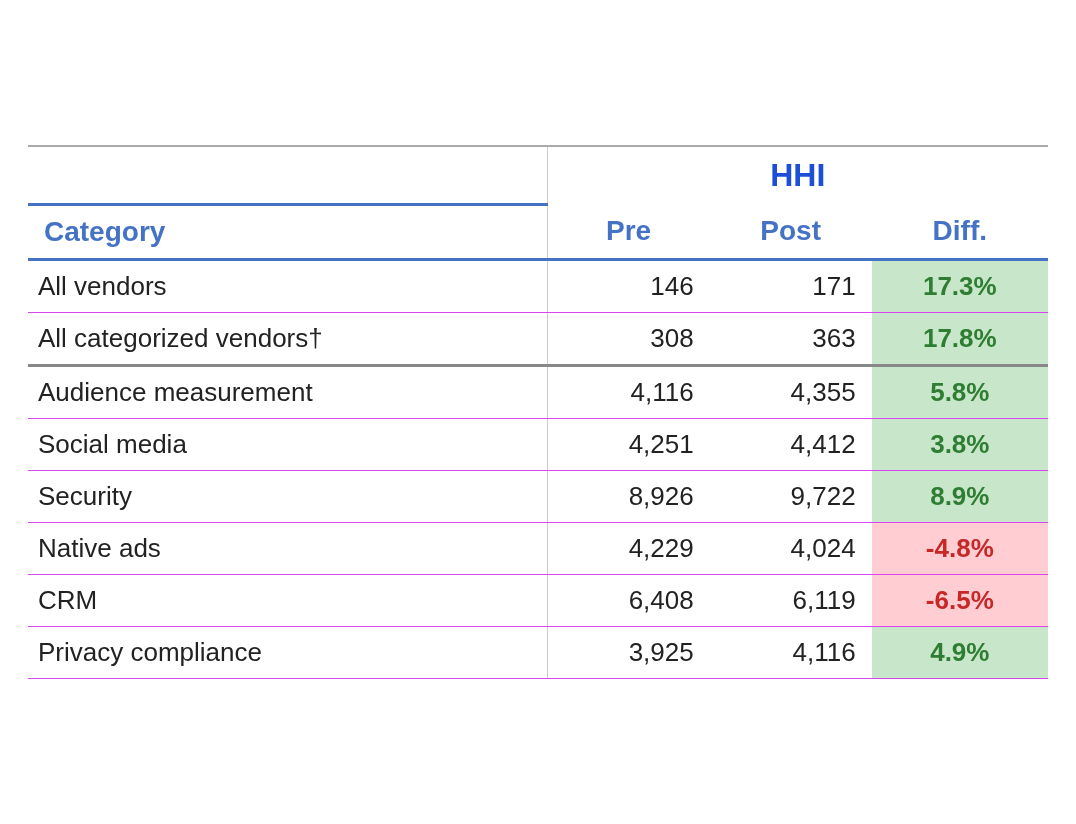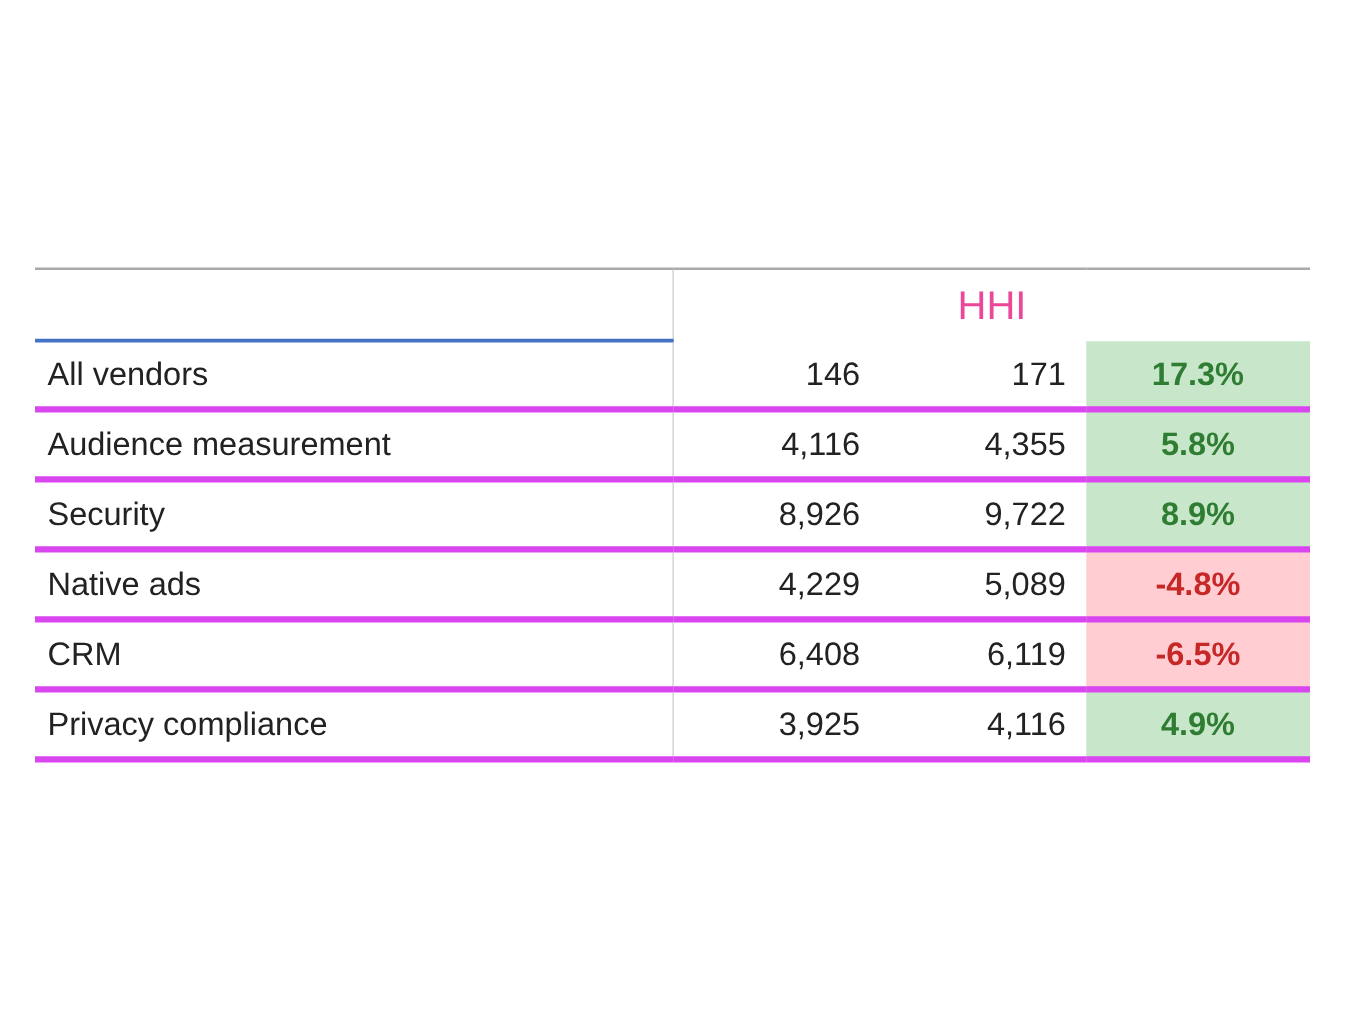--- a/index.html
+++ b/index.html
@@ -24,22 +24,22 @@
 
     table {
       width: 100%;
       border-collapse: collapse;
     }
 
     
     .hhi-header {
       text-align: center;
       font-size: 32px;
-      font-weight: normal;
-      color: #ec4899;
+      font-weight: bold;
+      color: #1d4ed8;
       padding: 10px 0;
       border-top: 2px solid #aaa;
       border-bottom: none;
     }
 
     .col-header {
       text-align: center;
       font-size: 28px;
       font-weight: bold;
       color: #4472C4;
@@ -52,21 +52,21 @@
       font-size: 28px;
       font-weight: bold;
       color: #4472C4;
       padding: 10px 16px;
       border-bottom: 3px solid #4472C4;
     }
 
     td {
       padding: 10px 16px;
       font-size: 26px;
-      border-bottom: 5px solid #d946ef;
+      border-bottom: 1px solid #d946ef;
     }
 
     .td-category {
       font-size: 26px;
       color: #222;
       padding-left: 10px;
       border-right: 1px solid #ccc;
     }
 
     .td-number {
@@ -101,44 +101,62 @@
 </head>
 <body>
 
 <div class="table-container">
   <table>
     <thead>
       <tr>
         <th class="empty-header" style="border-top:2px solid #aaa; border-right:1px solid #ccc;"></th>
         <th colspan="3" class="hhi-header" style="border-top:2px solid #aaa;">HHI</th>
       </tr>
+      <tr>
+        <th class="col-header-category" style="text-align:left; border-right:1px solid #ccc;">Category</th>
+        <th class="col-header">Pre</th>
+        <th class="col-header">Post</th>
+        <th class="col-header">Diff.</th>
+      </tr>
     </thead>
     <tbody id="table-body">
     <tr>
           <td class="td-category">All vendors</td>
           <td class="td-number">146</td>
           <td class="td-number">171</td>
           <td class="td-diff-green">17.3%</td>
         </tr>
+        <tr class="double-border-bottom">
+          <td class="td-category">All categorized vendors†</td>
+          <td class="td-number">308</td>
+          <td class="td-number">363</td>
+          <td class="td-diff-green">17.8%</td>
+        </tr>
         <tr>
           <td class="td-category">Audience measurement</td>
           <td class="td-number">4,116</td>
           <td class="td-number">4,355</td>
           <td class="td-diff-green">5.8%</td>
+        </tr>
+        <tr>
+          <td class="td-category">Social media</td>
+          <td class="td-number">4,251</td>
+          <td class="td-number">4,412</td>
+          <td class="td-diff-green">3.8%</td>
         </tr>
         <tr>
           <td class="td-category">Security</td>
           <td class="td-number">8,926</td>
           <td class="td-number">9,722</td>
           <td class="td-diff-green">8.9%</td>
         </tr>
         <tr>
           <td class="td-category">Native ads</td>
           <td class="td-number">4,229</td>
-          <td class="td-number">5,089</td>
+          <td class="td-number">4,024</td>
           <td class="td-diff-red">-4.8%</td>
         </tr>
         <tr>
           <td class="td-category">CRM</td>
           <td class="td-number">6,408</td>
           <td class="td-number">6,119</td>
           <td class="td-diff-red">-6.5%</td>
         </tr>
         <tr>
           <td class="td-category">Privacy compliance</td>

